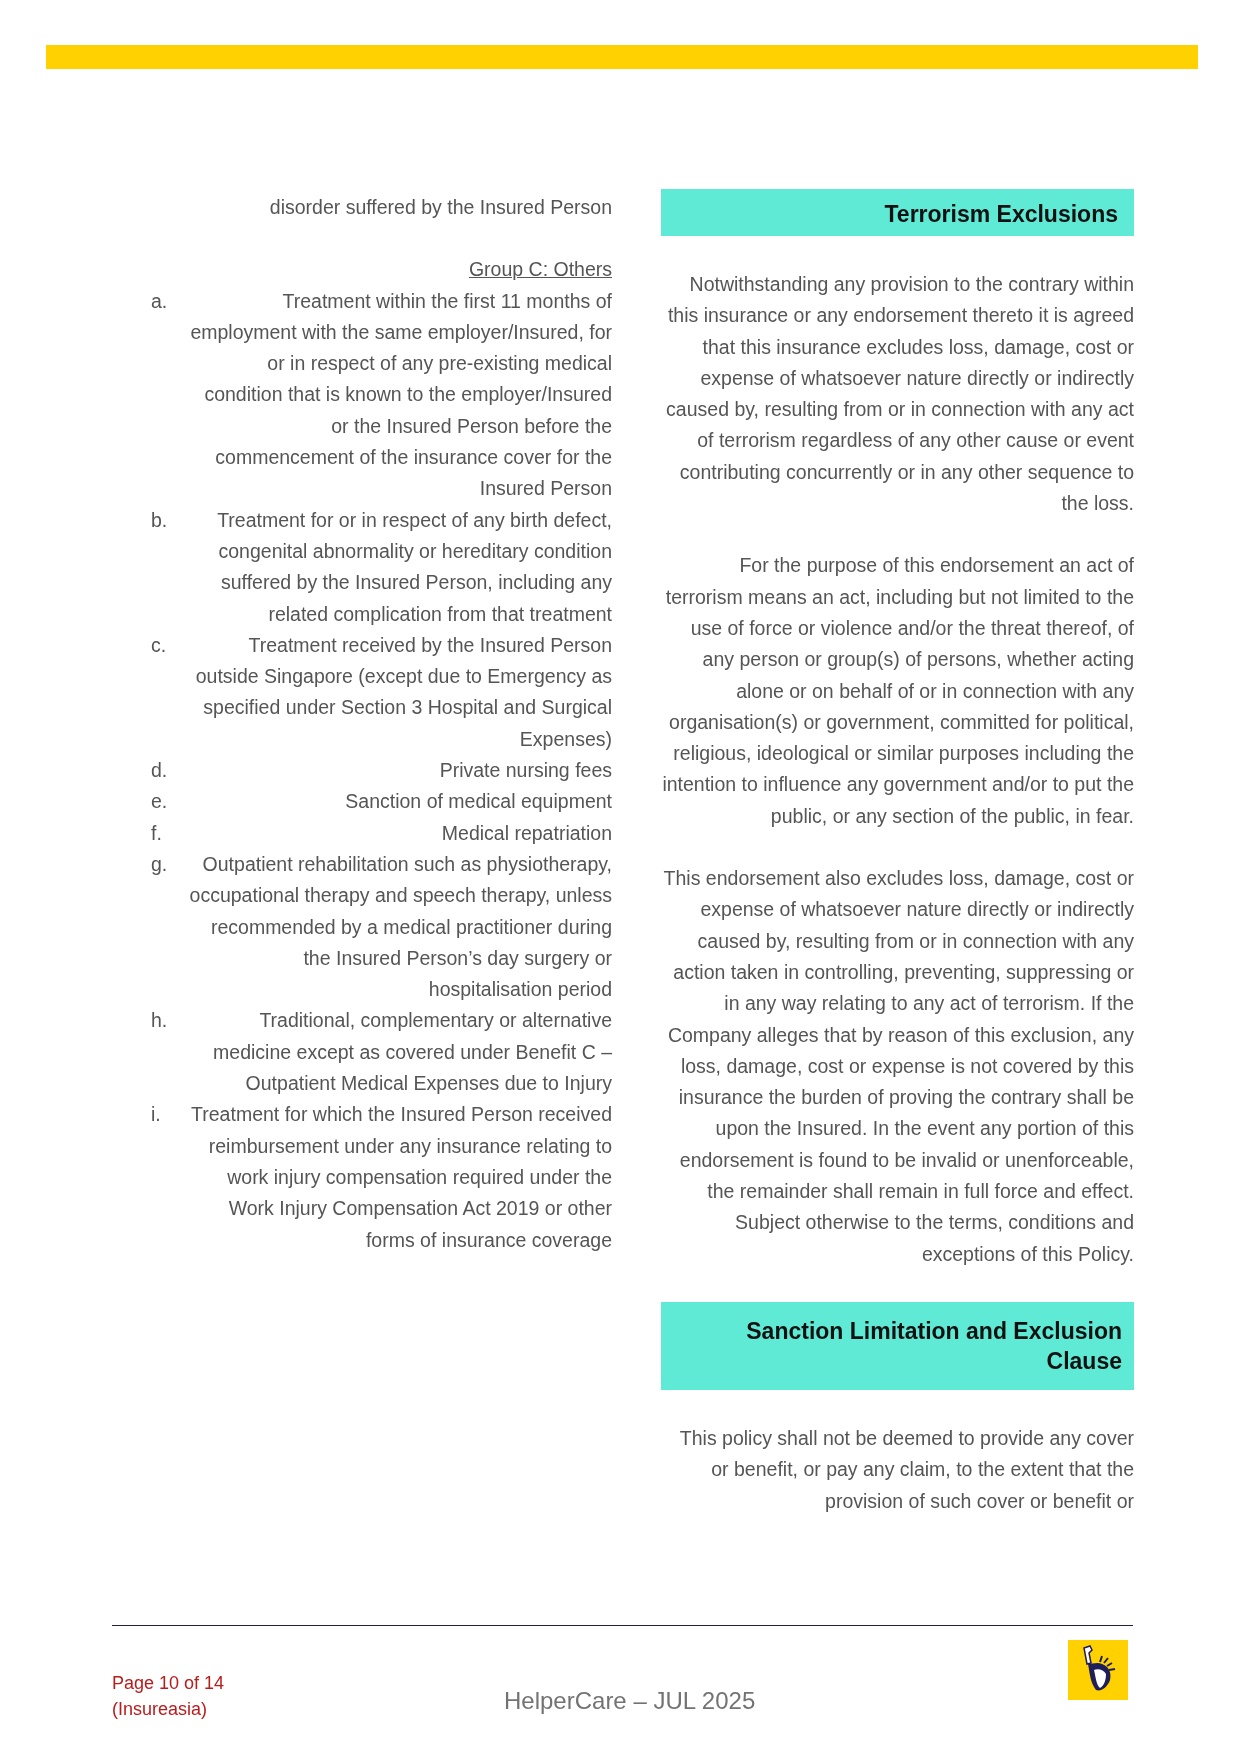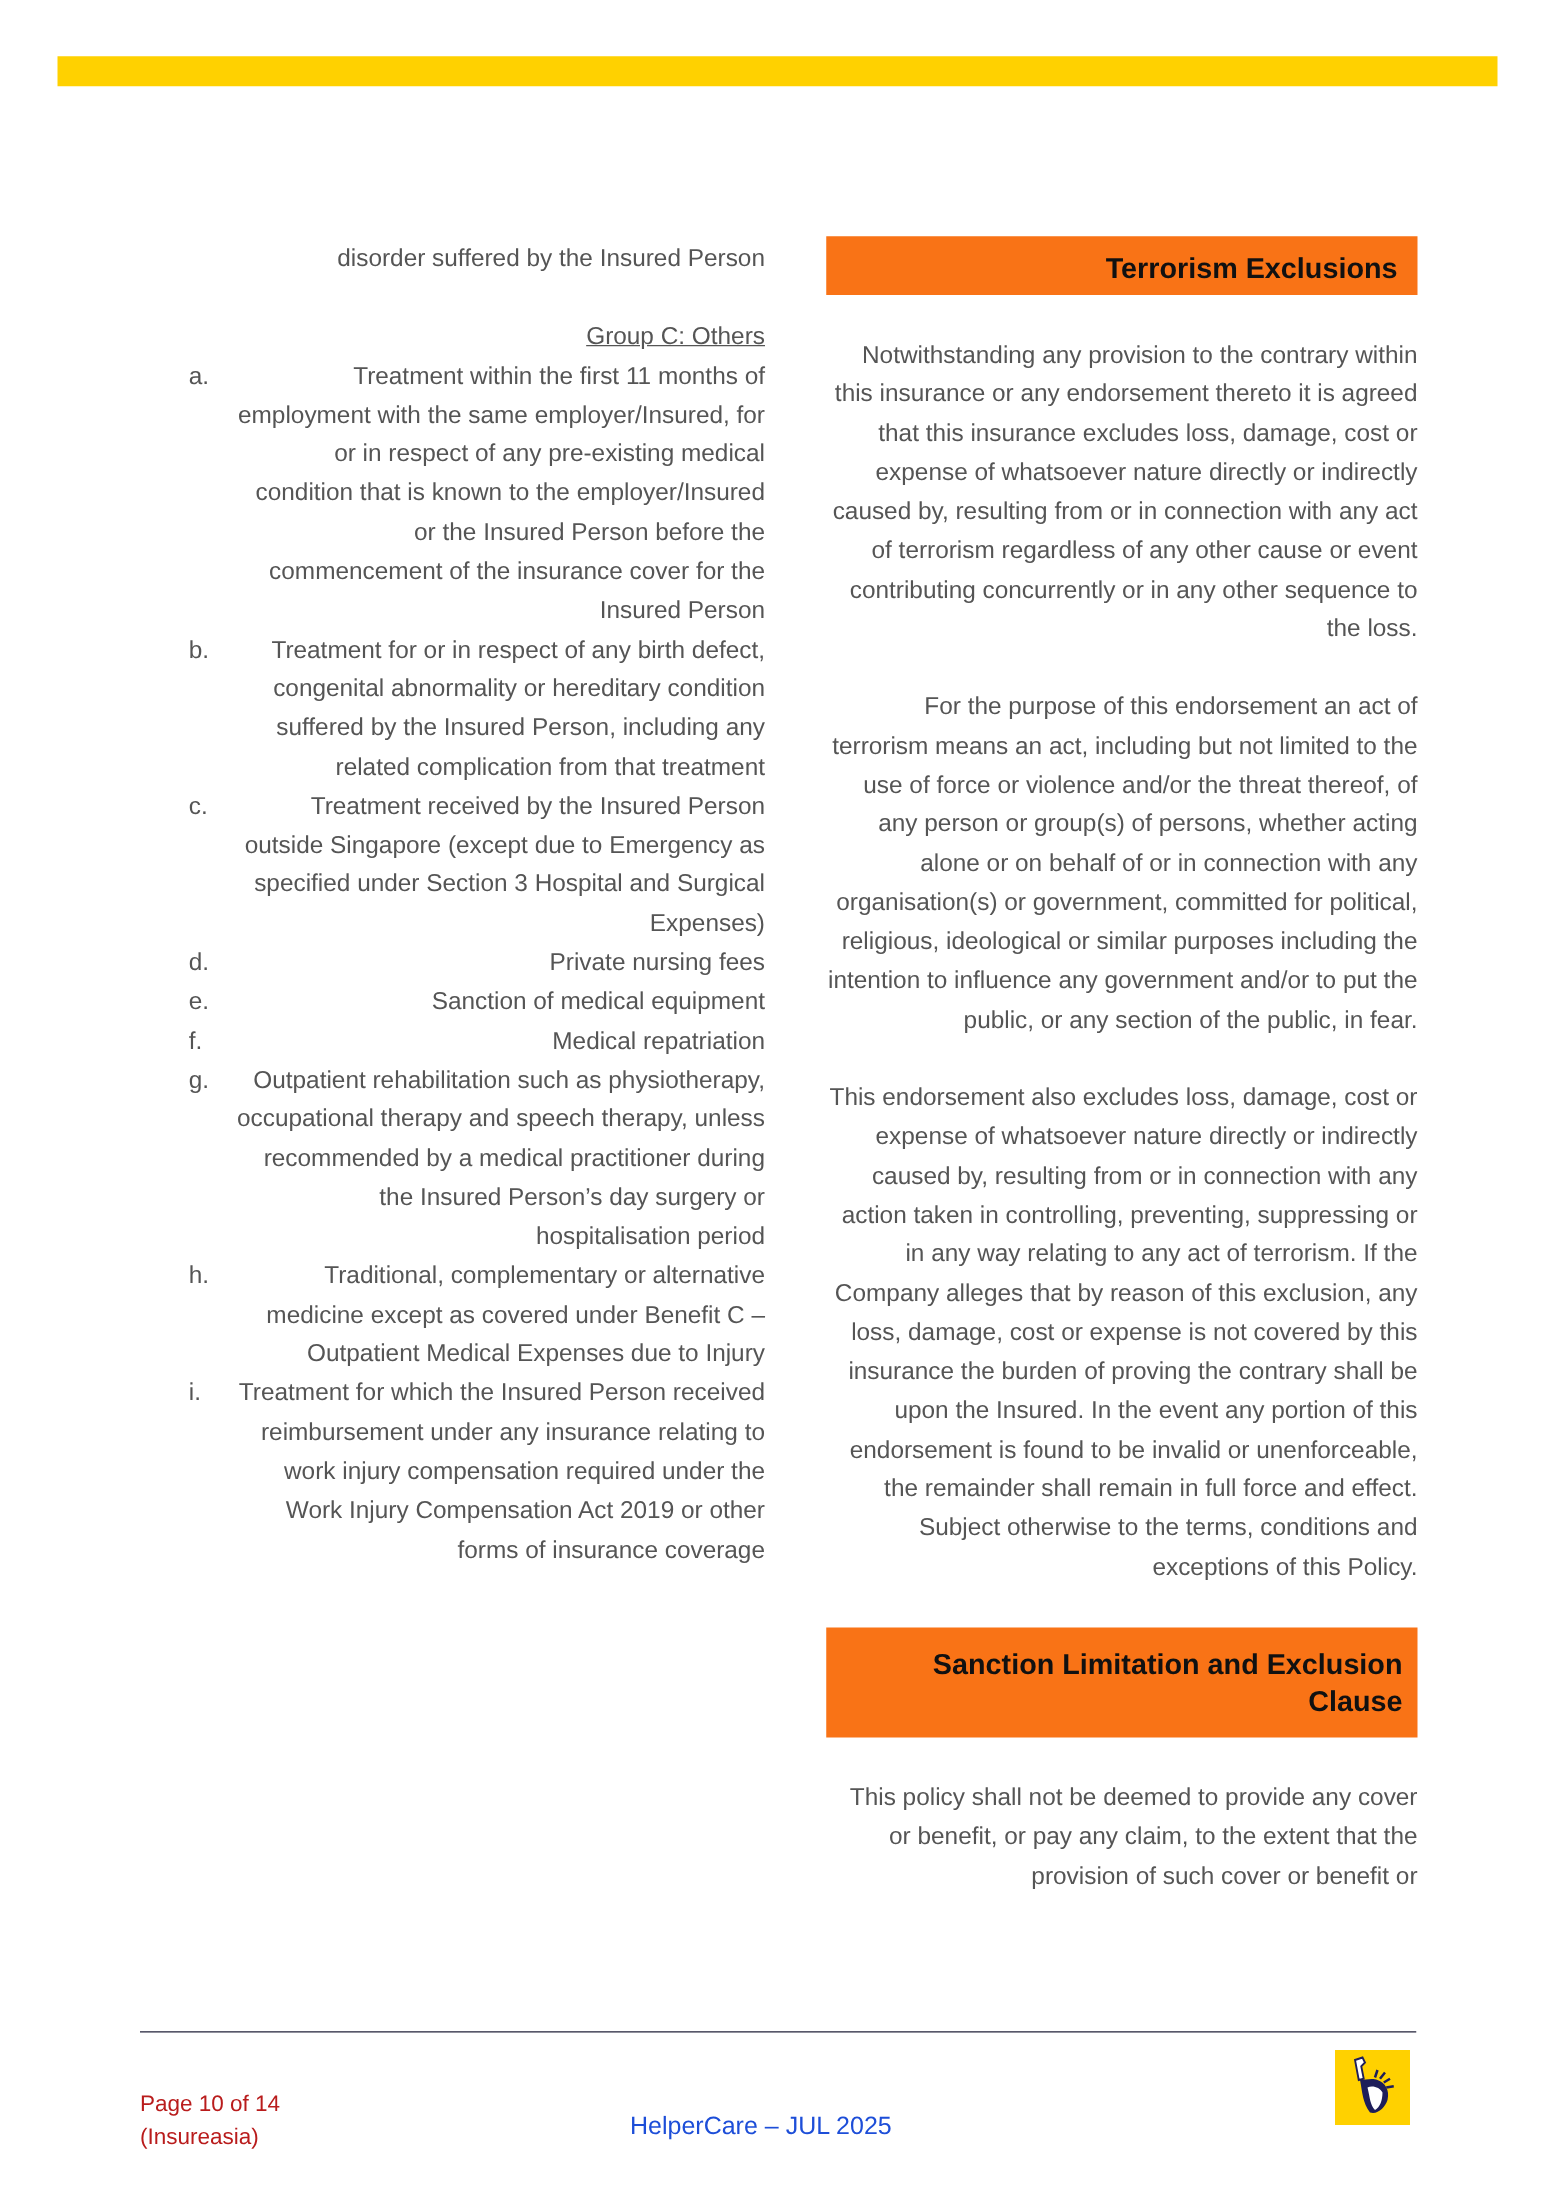--- a/index.html
+++ b/index.html
@@ -7,28 +7,28 @@
          font-family: "Liberation Sans", sans-serif; color: #555555; }
   .topbar { position: absolute; left: 46px; top: 45px; width: 1152px; height: 24px; background: #FFD100; }
   .col { position: absolute; font-size: 19.5px; line-height: 31.3px; text-align: right; }
   .left { left: 112px; top: 192px; width: 500px; }
   .right { left: 661px; top: 189px; width: 473px; }
   .cont { padding-left: 151px; }
   .grouphead { text-decoration: underline; margin-top: 31px; margin-left: 48px; }
   ol.items { list-style: none; margin: 0; padding: 0; }
   ol.items li { position: relative; padding-left: 76px; }
   ol.items li .marker { position: absolute; left: 39px; top: 0; }
-  .secthead { background: #f97316; color: #111111; font-weight: bold; font-size: 23px; line-height: 30px; }
+  .secthead { background: #5eead4; color: #111111; font-weight: bold; font-size: 23px; line-height: 30px; }
   .sh1 { padding: 10px 16px; height: 27px; }
   .sh2 { padding: 14px 12px 14px 12px; margin-top: 32px; }
   .para { margin-top: 31px; }
   .para.first { margin-top: 33px; }
   .footline { position: absolute; left: 112px; top: 1625px; width: 1021px; height: 1px; background: #22223a; }
   .foot-left { position: absolute; left: 112px; top: 1670px; font-size: 18px; line-height: 26px; color: #b91c1c; }
-  .foot-center { position: absolute; left: 504px; top: 1688px; font-size: 20px; line-height: 26px; color: #1d4ed8; }
+  .foot-center { position: absolute; left: 504px; top: 1688px; font-size: 24px; line-height: 26px; color: #737373; }
   .logo { position: absolute; left: 1068px; top: 1640px; width: 60px; height: 60px; background: #FFD100; }
 </style>
 </head>
 <body>
 
 <div class="topbar"></div>
 
 <div class="col left">
   <div class="cont">disorder suffered by the Insured Person</div>
   <div class="grouphead">Group C: Others</div>

